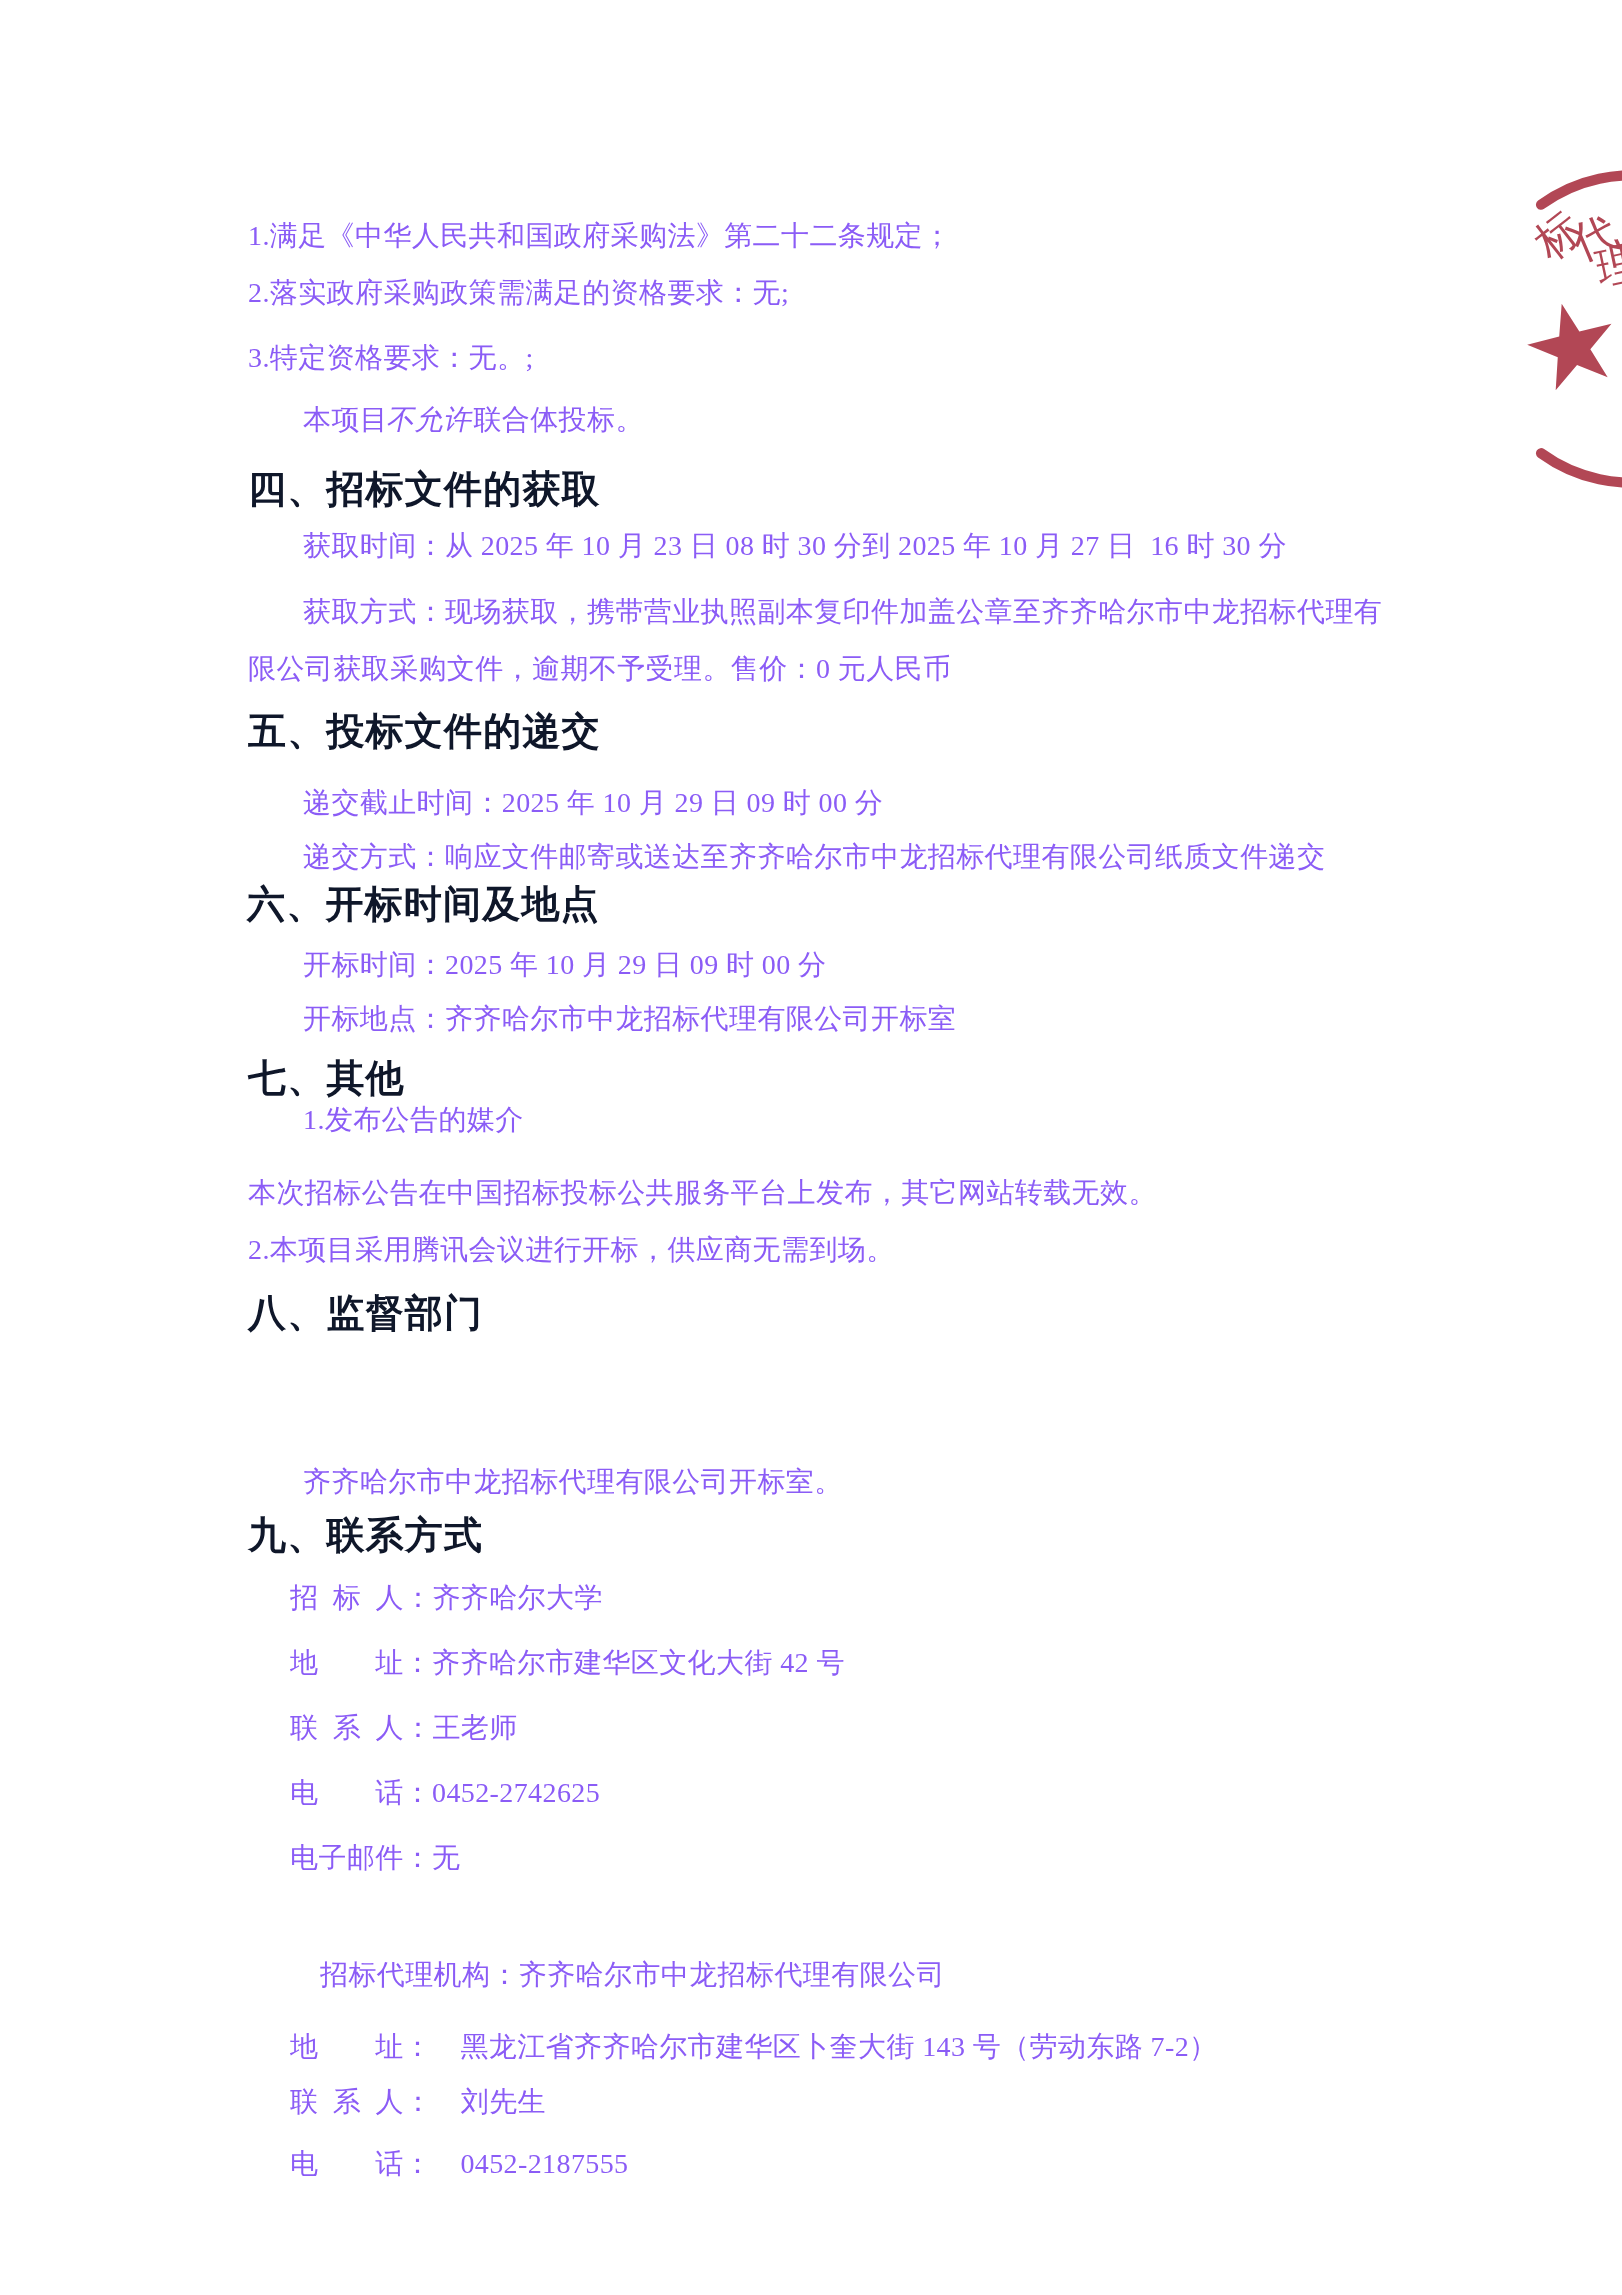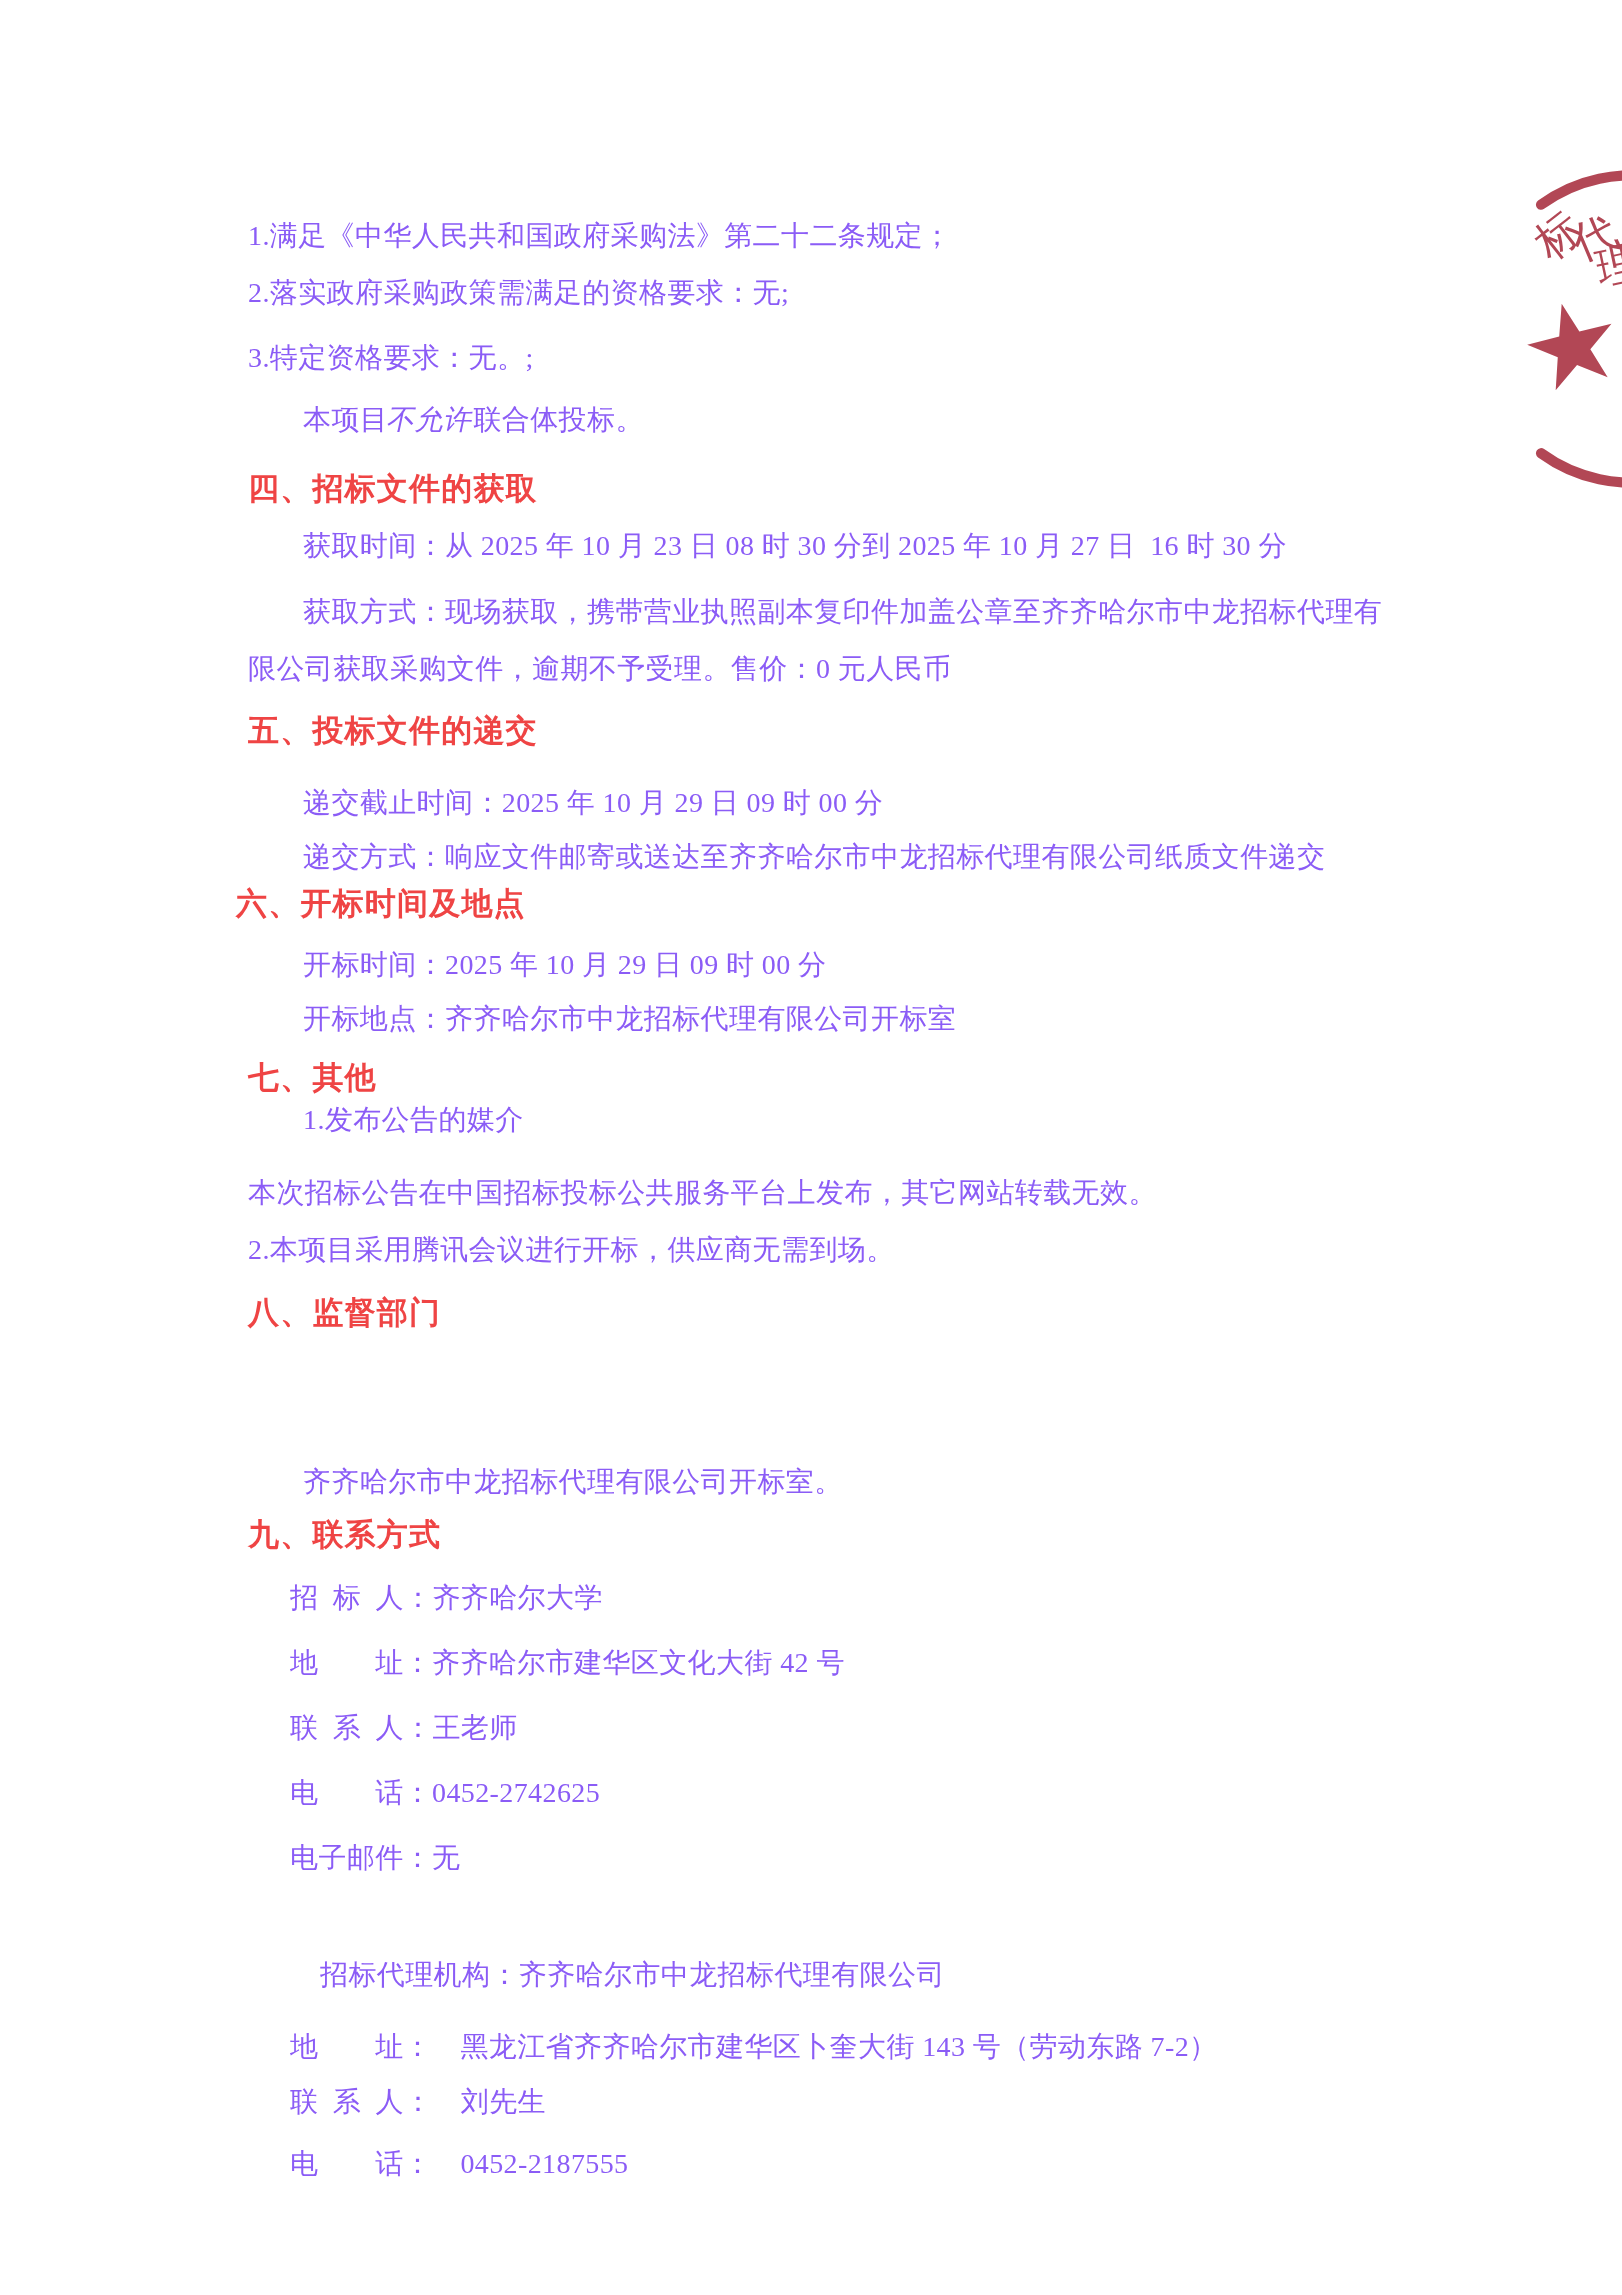--- a/index.html
+++ b/index.html
@@ -15,22 +15,22 @@
     position:absolute;
     white-space:pre;
     font-size:28px;
     line-height:32px;
     color:#8b5cf6;
     letter-spacing:0.4px;
   }
   .hdr {
     font-family:"Liberation Sans","DejaVu Sans",sans-serif;
     font-weight:700;
-    font-size:31px;
-    color:#ef4444;
+    font-size:38px;
+    color:#0f172a;
     letter-spacing:1.2px;
   }
   .ital {
     display:inline-block;
     transform:skewX(-12deg);
   }
   .seal {
     position:absolute;
     left:1457px;
     top:139px;
@@ -56,21 +56,21 @@
 
   <div class="line hdr" style="top:473px; left:248px;">四、招标文件的获取</div>
   <div class="line" style="top:530px; left:303px;">获取时间：从 2025 年 10 月 23 日 08 时 30 分到 2025 年 10 月 27 日  16 时 30 分</div>
   <div class="line" style="top:596px; left:303px;">获取方式：现场获取，携带营业执照副本复印件加盖公章至齐齐哈尔市中龙招标代理有</div>
   <div class="line" style="top:653px; left:248px;">限公司获取采购文件，逾期不予受理。售价：0 元人民币</div>
 
   <div class="line hdr" style="top:715px; left:248px;">五、投标文件的递交</div>
   <div class="line" style="top:787px; left:303px;">递交截止时间：2025 年 10 月 29 日 09 时 00 分</div>
   <div class="line" style="top:841px; left:303px;">递交方式：响应文件邮寄或送达至齐齐哈尔市中龙招标代理有限公司纸质文件递交</div>
 
-  <div class="line hdr" style="top:888px; left:236px;text-align:right;">六、开标时间及地点</div>
+  <div class="line hdr" style="top:888px; left:247px;text-align:right;">六、开标时间及地点</div>
   <div class="line" style="top:949px; left:303px;">开标时间：2025 年 10 月 29 日 09 时 00 分</div>
   <div class="line" style="top:1003px; left:303px;">开标地点：齐齐哈尔市中龙招标代理有限公司开标室</div>
 
   <div class="line hdr" style="top:1062px; left:248px;">七、其他</div>
   <div class="line" style="top:1104px; left:303px;">1.发布公告的媒介</div>
   <div class="line" style="top:1177px; left:248px;">本次招标公告在中国招标投标公共服务平台上发布，其它网站转载无效。</div>
   <div class="line" style="top:1234px; left:248px;">2.本项目采用腾讯会议进行开标，供应商无需到场。</div>
 
   <div class="line hdr" style="top:1297px; left:248px;">八、监督部门</div>
   <div class="line" style="top:1466px; left:303px;">齐齐哈尔市中龙招标代理有限公司开标室。</div>

